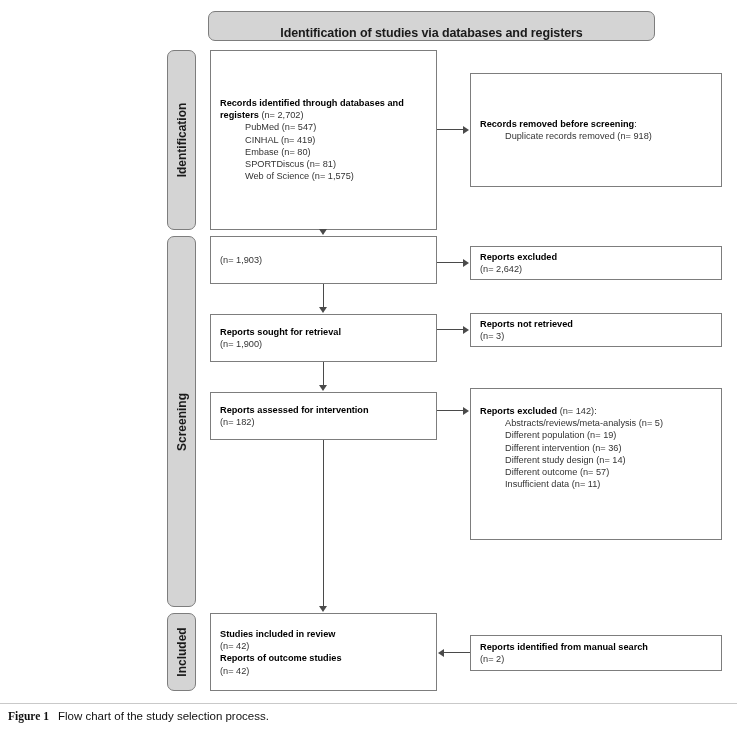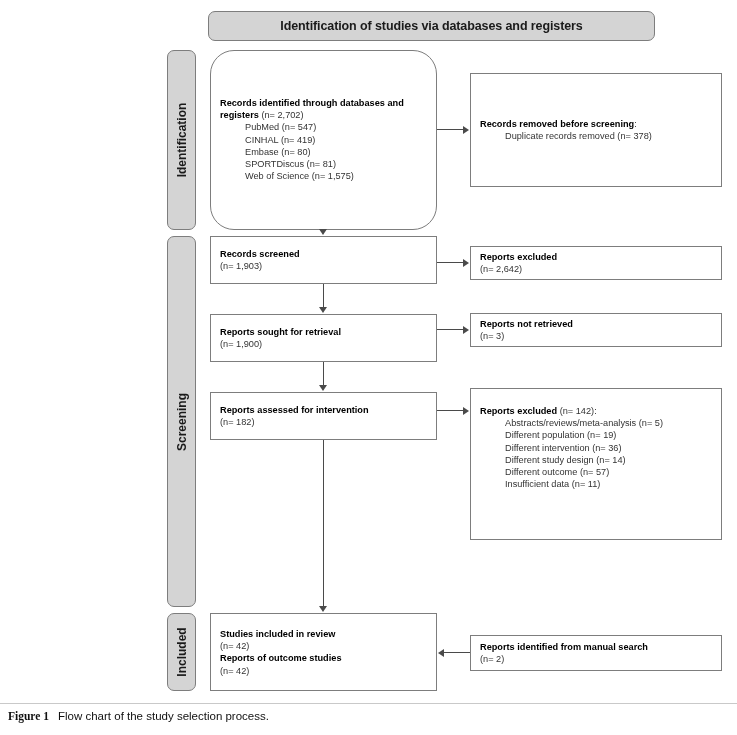--- a/index.html
+++ b/index.html
@@ -29,21 +29,21 @@
   
   .header-banner {
     left: 208px;
     top: 11px;
     width: 447px;
     height: 30px;
     background: #d4d4d4;
     border: 1px solid #7d7d7d;
     border-radius: 7px;
     display: flex;
-    align-items: center;
+    align-items: flex-end;
     justify-content: center;
     font-size: 12.5px;
     font-weight: bold;
     color: #1a1a1a;
     letter-spacing: -0.1px;
   }
 
   
   .phase-bar {
     left: 167px;
@@ -84,21 +84,21 @@
     transform: translateY(-50%);
   }
   .flow-box.align-top .box-inner {
     top: 8px;
     transform: none;
   }
   .bold { font-weight: bold; color: #000000; }
   .indent { padding-left: 25px; display: block; }
 
   
-  #box-records-identified { left: 210px; top: 50px;  width: 227px; height: 180px; border-radius: 24px; }
+  #box-records-identified { left: 210px; top: 50px;  width: 227px; height: 180px; }
   #box-records-screened   { left: 210px; top: 236px; width: 227px; height: 48px; }
   #box-reports-sought     { left: 210px; top: 314px; width: 227px; height: 48px; }
   #box-reports-assessed   { left: 210px; top: 392px; width: 227px; height: 48px; }
   #box-studies-included   { left: 210px; top: 613px; width: 227px; height: 78px; }
 
   
   #box-records-removed    { left: 470px; top: 73px;  width: 252px; height: 114px; }
   #box-reports-excluded-1 { left: 470px; top: 246px; width: 252px; height: 34px; }
   #box-reports-not-retr   { left: 470px; top: 313px; width: 252px; height: 34px; }
   #box-reports-excluded-2 { left: 470px; top: 388px; width: 252px; height: 152px; }
@@ -173,27 +173,26 @@
       <span class="indent">CINHAL  (n= 419)</span>
       <span class="indent">Embase (n= 80)</span>
       <span class="indent">SPORTDiscus (n= 81)</span>
       <span class="indent">Web of Science (n= 1,575)</span>
     </div>
   </div>
 
   <div class="abs flow-box" id="box-records-removed">
     <div class="box-inner">
       <div><span class="bold">Records removed before screening</span><span>:</span></div>
-      <span class="indent">Duplicate records removed (n= 378)</span>
+      <span class="indent">Duplicate records removed (n= 918)</span>
     </div>
   </div>
 
   <div class="abs flow-box" id="box-records-screened">
     <div class="box-inner">
-      <div class="bold">Records screened</div>
       <div>(n= 1,903)</div>
     </div>
   </div>
 
   <div class="abs flow-box" id="box-reports-excluded-1">
     <div class="box-inner">
       <div class="bold">Reports excluded</div>
       <div>(n= 2,642)</div>
     </div>
   </div>

